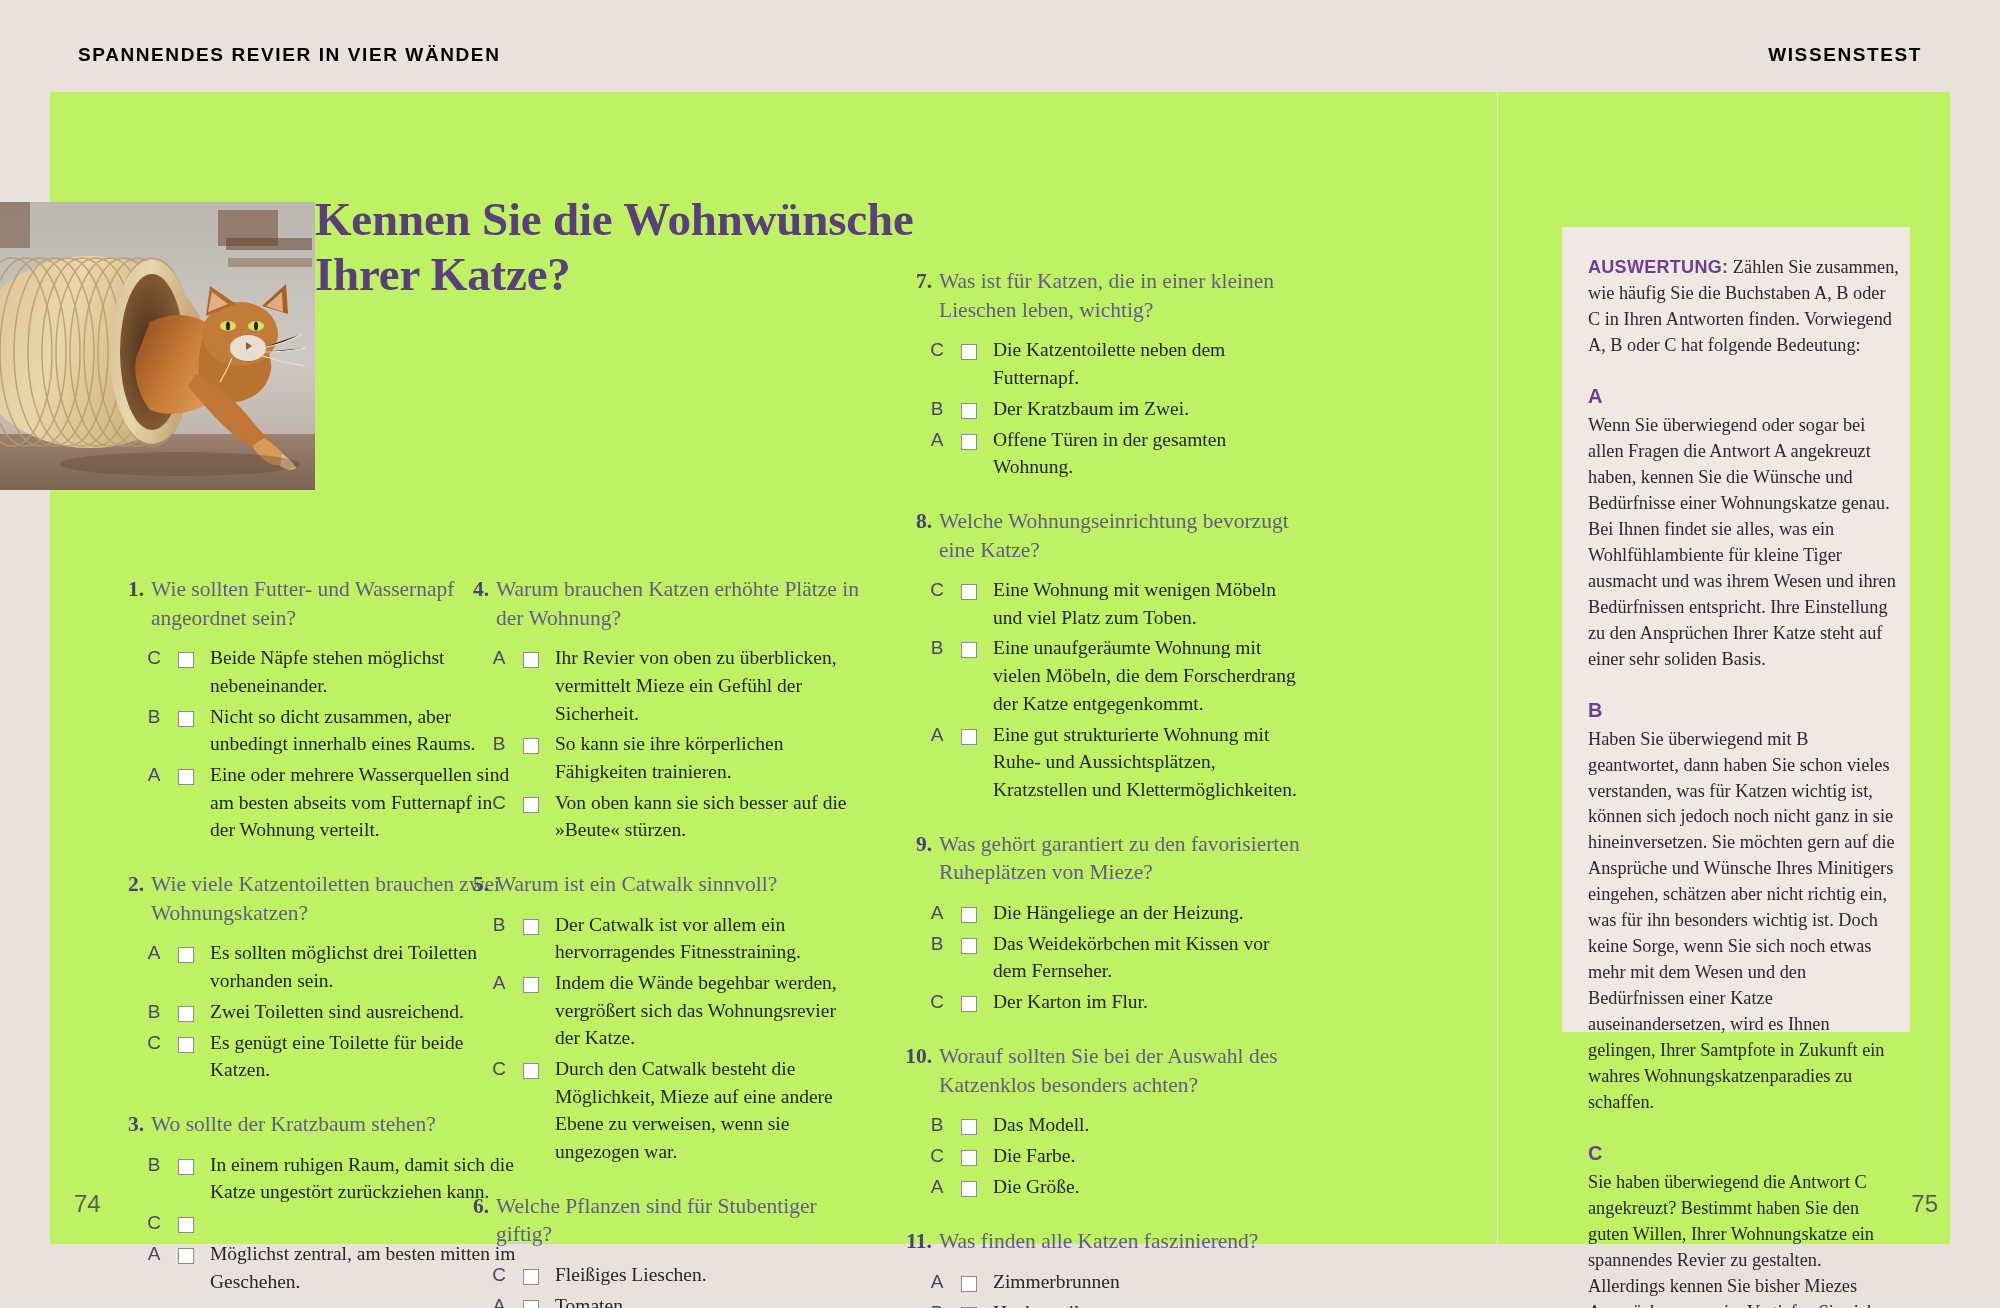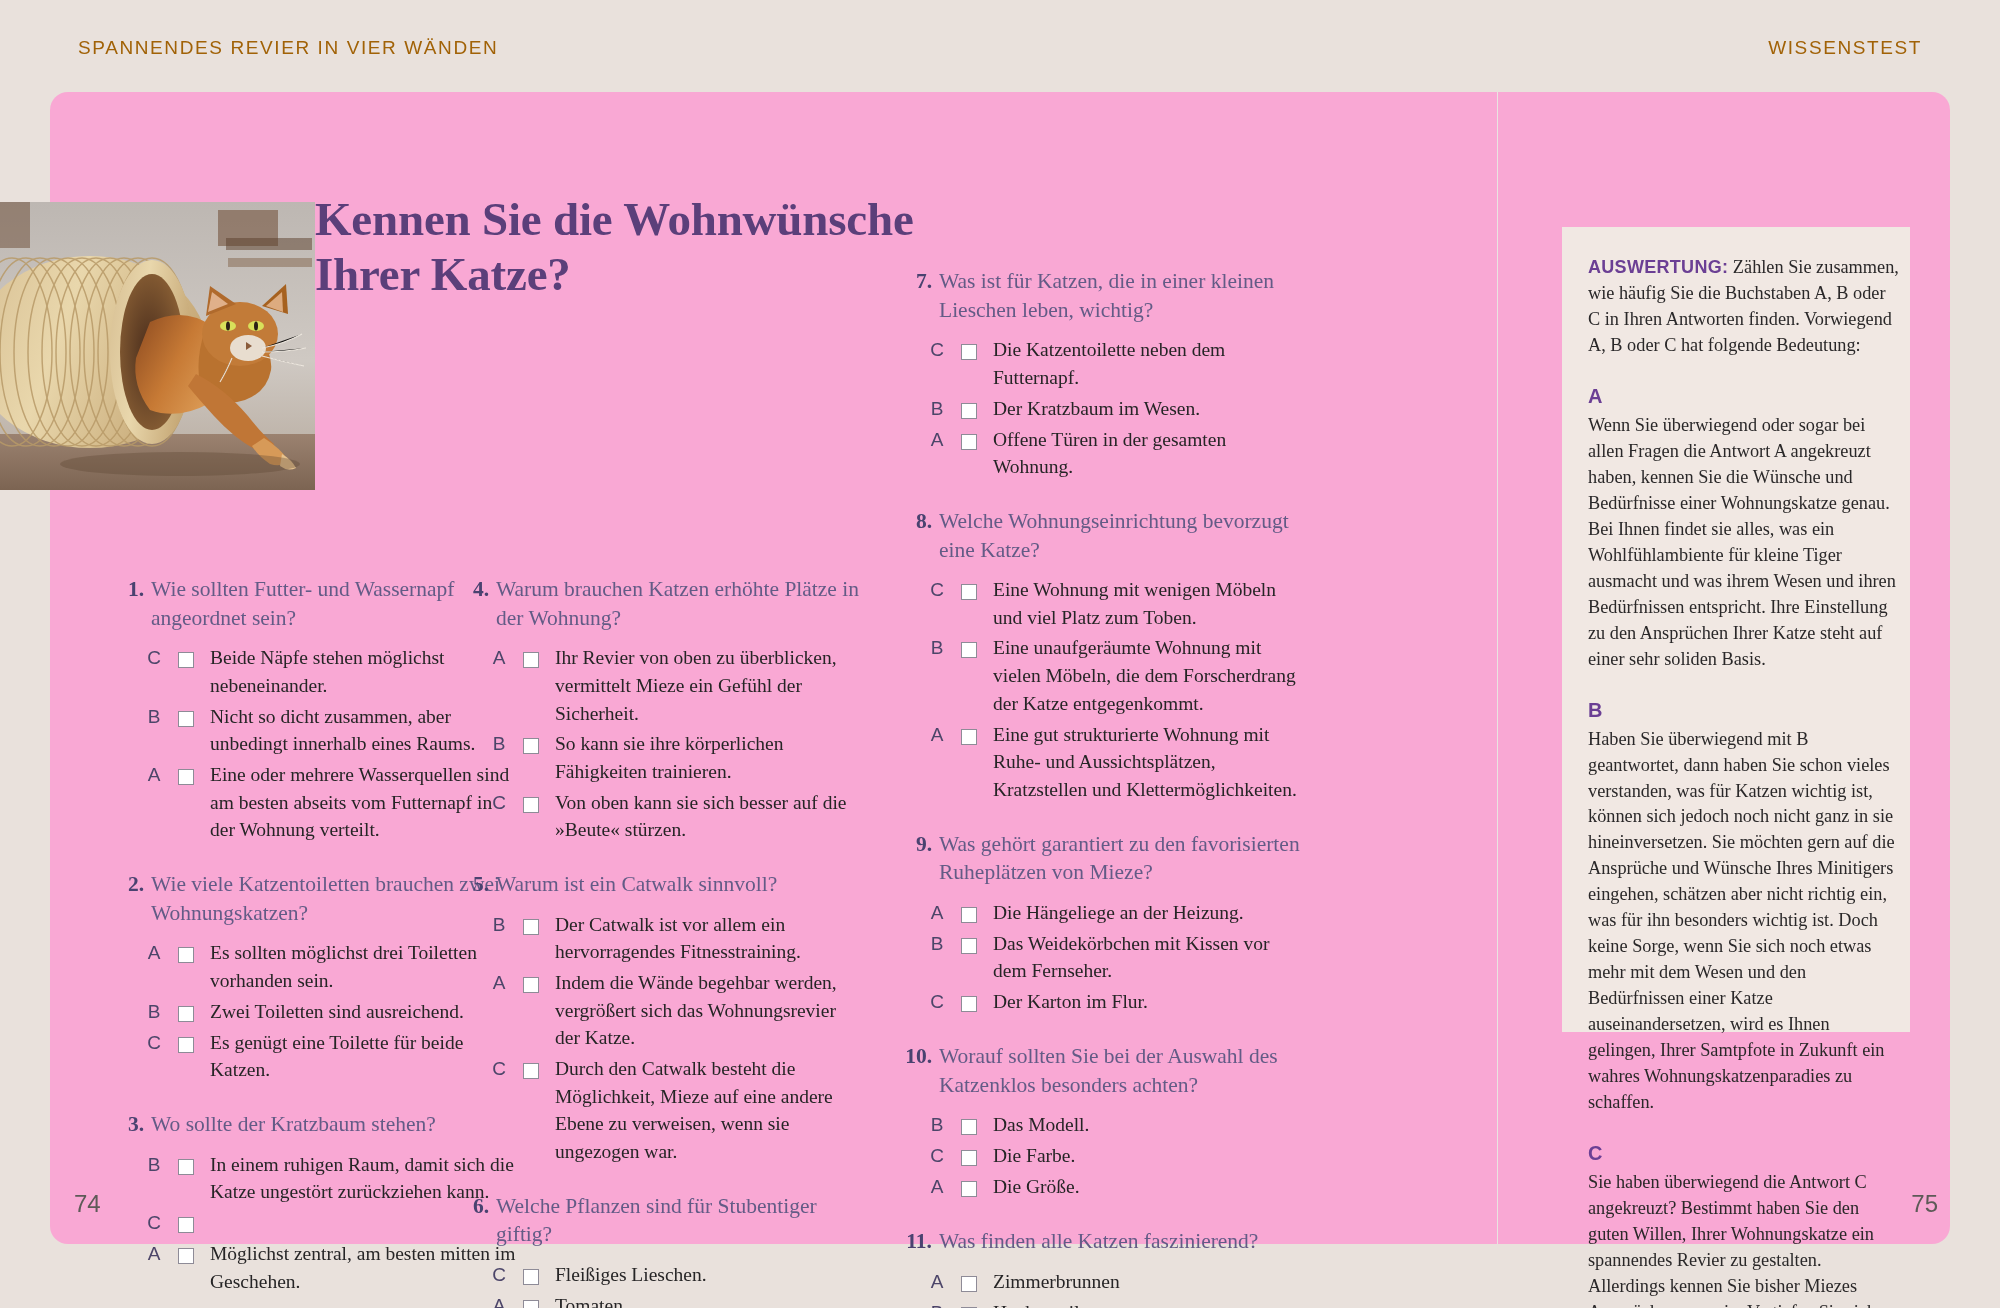--- a/index.html
+++ b/index.html
@@ -6,34 +6,33 @@
   body{
     width:2000px;height:1308px;
     background:#e9e1dc;
     font-family:"Liberation Serif", serif;
     overflow:hidden;
   }
   .page-wrap{position:relative;width:2000px;height:1308px;}
 
   
   .runhead{
-    position:absolute;top:37px;
+    position:absolute;top:44px;
     font-family:"Liberation Sans", sans-serif;
     font-size:19px;letter-spacing:1.6px;
-    color:#a16207;font-weight:400;
+    color:#000000;font-weight:700;
   }
   .runhead.left{left:78px;}
   .runhead.right{right:78px;}
 
   
   .sheet{
     position:absolute;left:50px;top:92px;
     width:1900px;height:1152px;
-    background:#f9a8d4;
-    border-radius:18px;
+    background:#bef264;
   }
   .spine{
     position:absolute;left:1447px;top:0;width:1px;height:1152px;
     background:#e9e4e0;
   }
 
   
   .photo{
     position:absolute;left:-50px;top:110px;
     width:315px;height:288px;
@@ -404,21 +403,21 @@
           </div>
           <div class="answers">
             <div class="ans">
               <span class="ansletter">C</span>
               <span class="box"></span>
               <span class="anstext">Die Katzentoilette neben dem Futternapf.</span>
             </div>
             <div class="ans">
               <span class="ansletter">B</span>
               <span class="box"></span>
-              <span class="anstext">Der Kratzbaum im Wesen.</span>
+              <span class="anstext">Der Kratzbaum im Zwei.</span>
             </div>
             <div class="ans">
               <span class="ansletter">A</span>
               <span class="box"></span>
               <span class="anstext">Offene Türen in der gesamten Wohnung.</span>
             </div>
           </div>
         </div>
         <div class="qblock">
           <div class="qtitle">

